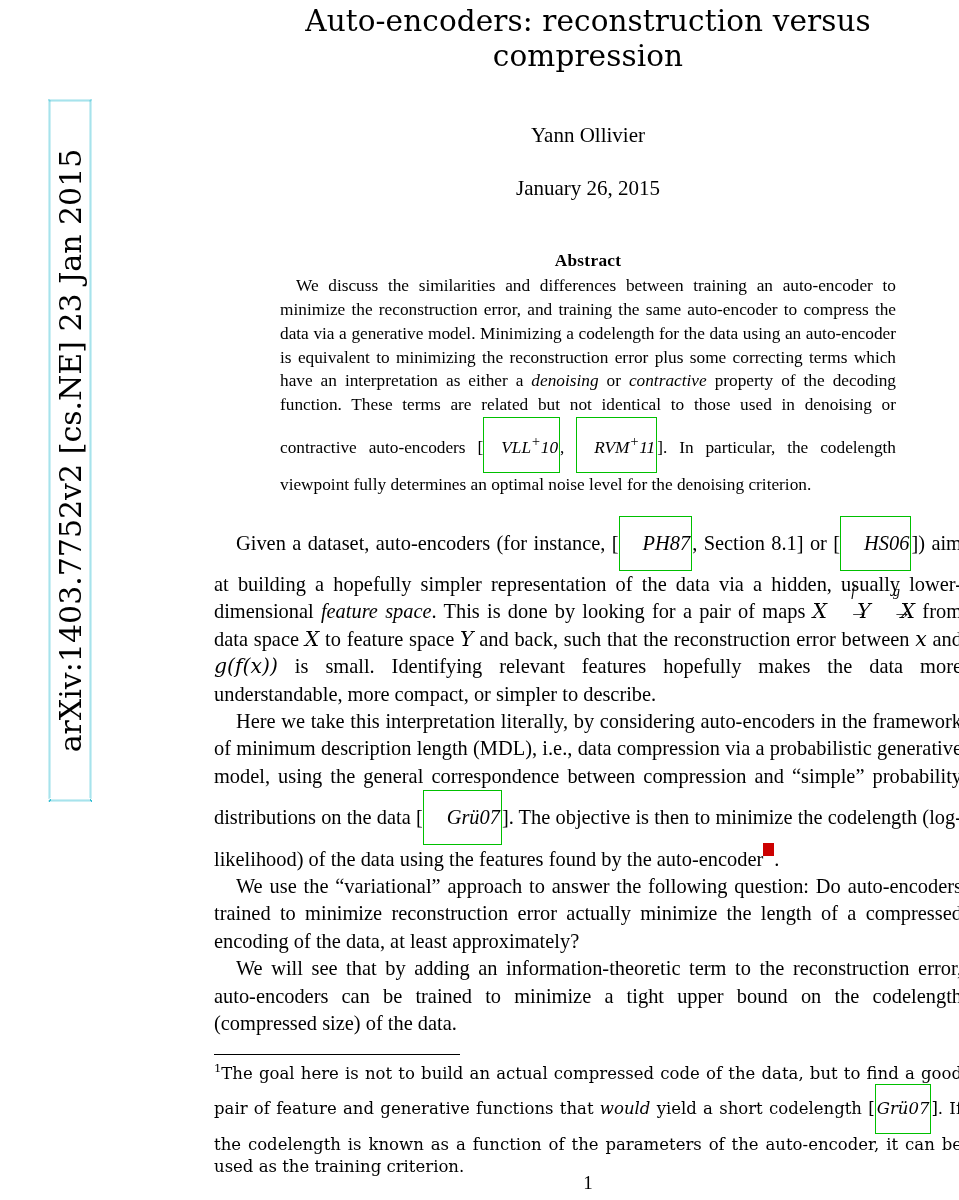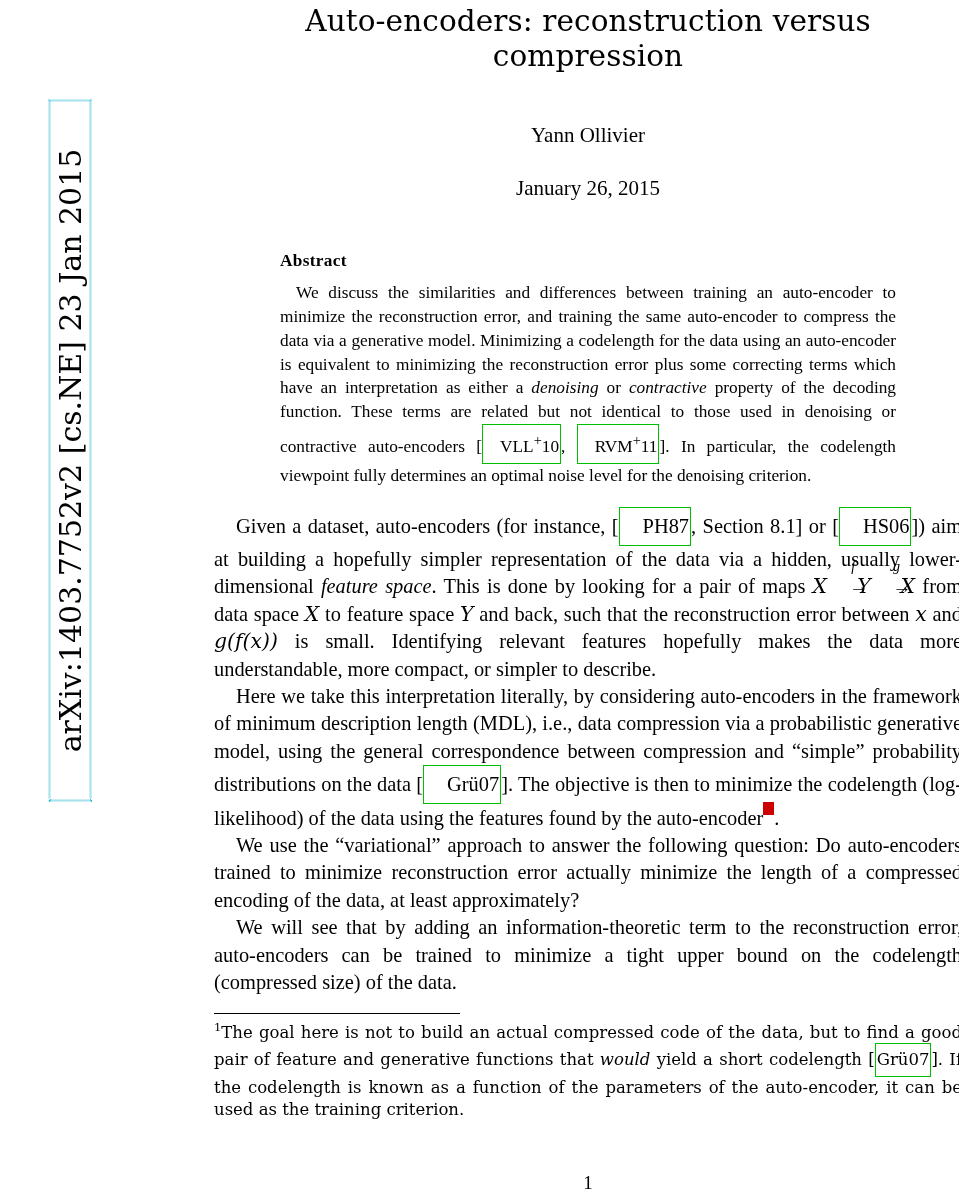--- a/index.html
+++ b/index.html
@@ -66,23 +66,23 @@
   }
 
   .abstract-block {
     margin: 48px 66px 0 66px;
     font-size: 17.3px;
     line-height: 1.37;
     text-align: justify;
   }
   .abstract-head {
     font-weight: bold;
-    text-align: left;
+    text-align: center;
     font-size: 17.3px;
-    margin-bottom: 9px;
+    margin-bottom: 2px;
     letter-spacing: 0.3px;
   }
   .abstract-body p {
     margin: 0;
     text-indent: 16px;
   }
 
   .body {
     margin-top: 20px;
     font-size: 20.4px;
@@ -92,23 +92,24 @@
   .body p {
     margin: 0;
     text-indent: 22px;
   }
 
   i, .it { }
 
   
   .cite {
     border: 1px solid #00c000;
-    padding: 8px 1px;
+    padding: 16px 1px;
     line-height: 1;
     display: inline-block;
+    font-style: italic;
   }
   .fnmark-box {
     border: 1px solid #cc0000;
     background: #cc0000;
     color: #cc0000;
     display: inline-block;
     width: 9px;
     height: 11px;
     vertical-align: super;
     position: relative;

